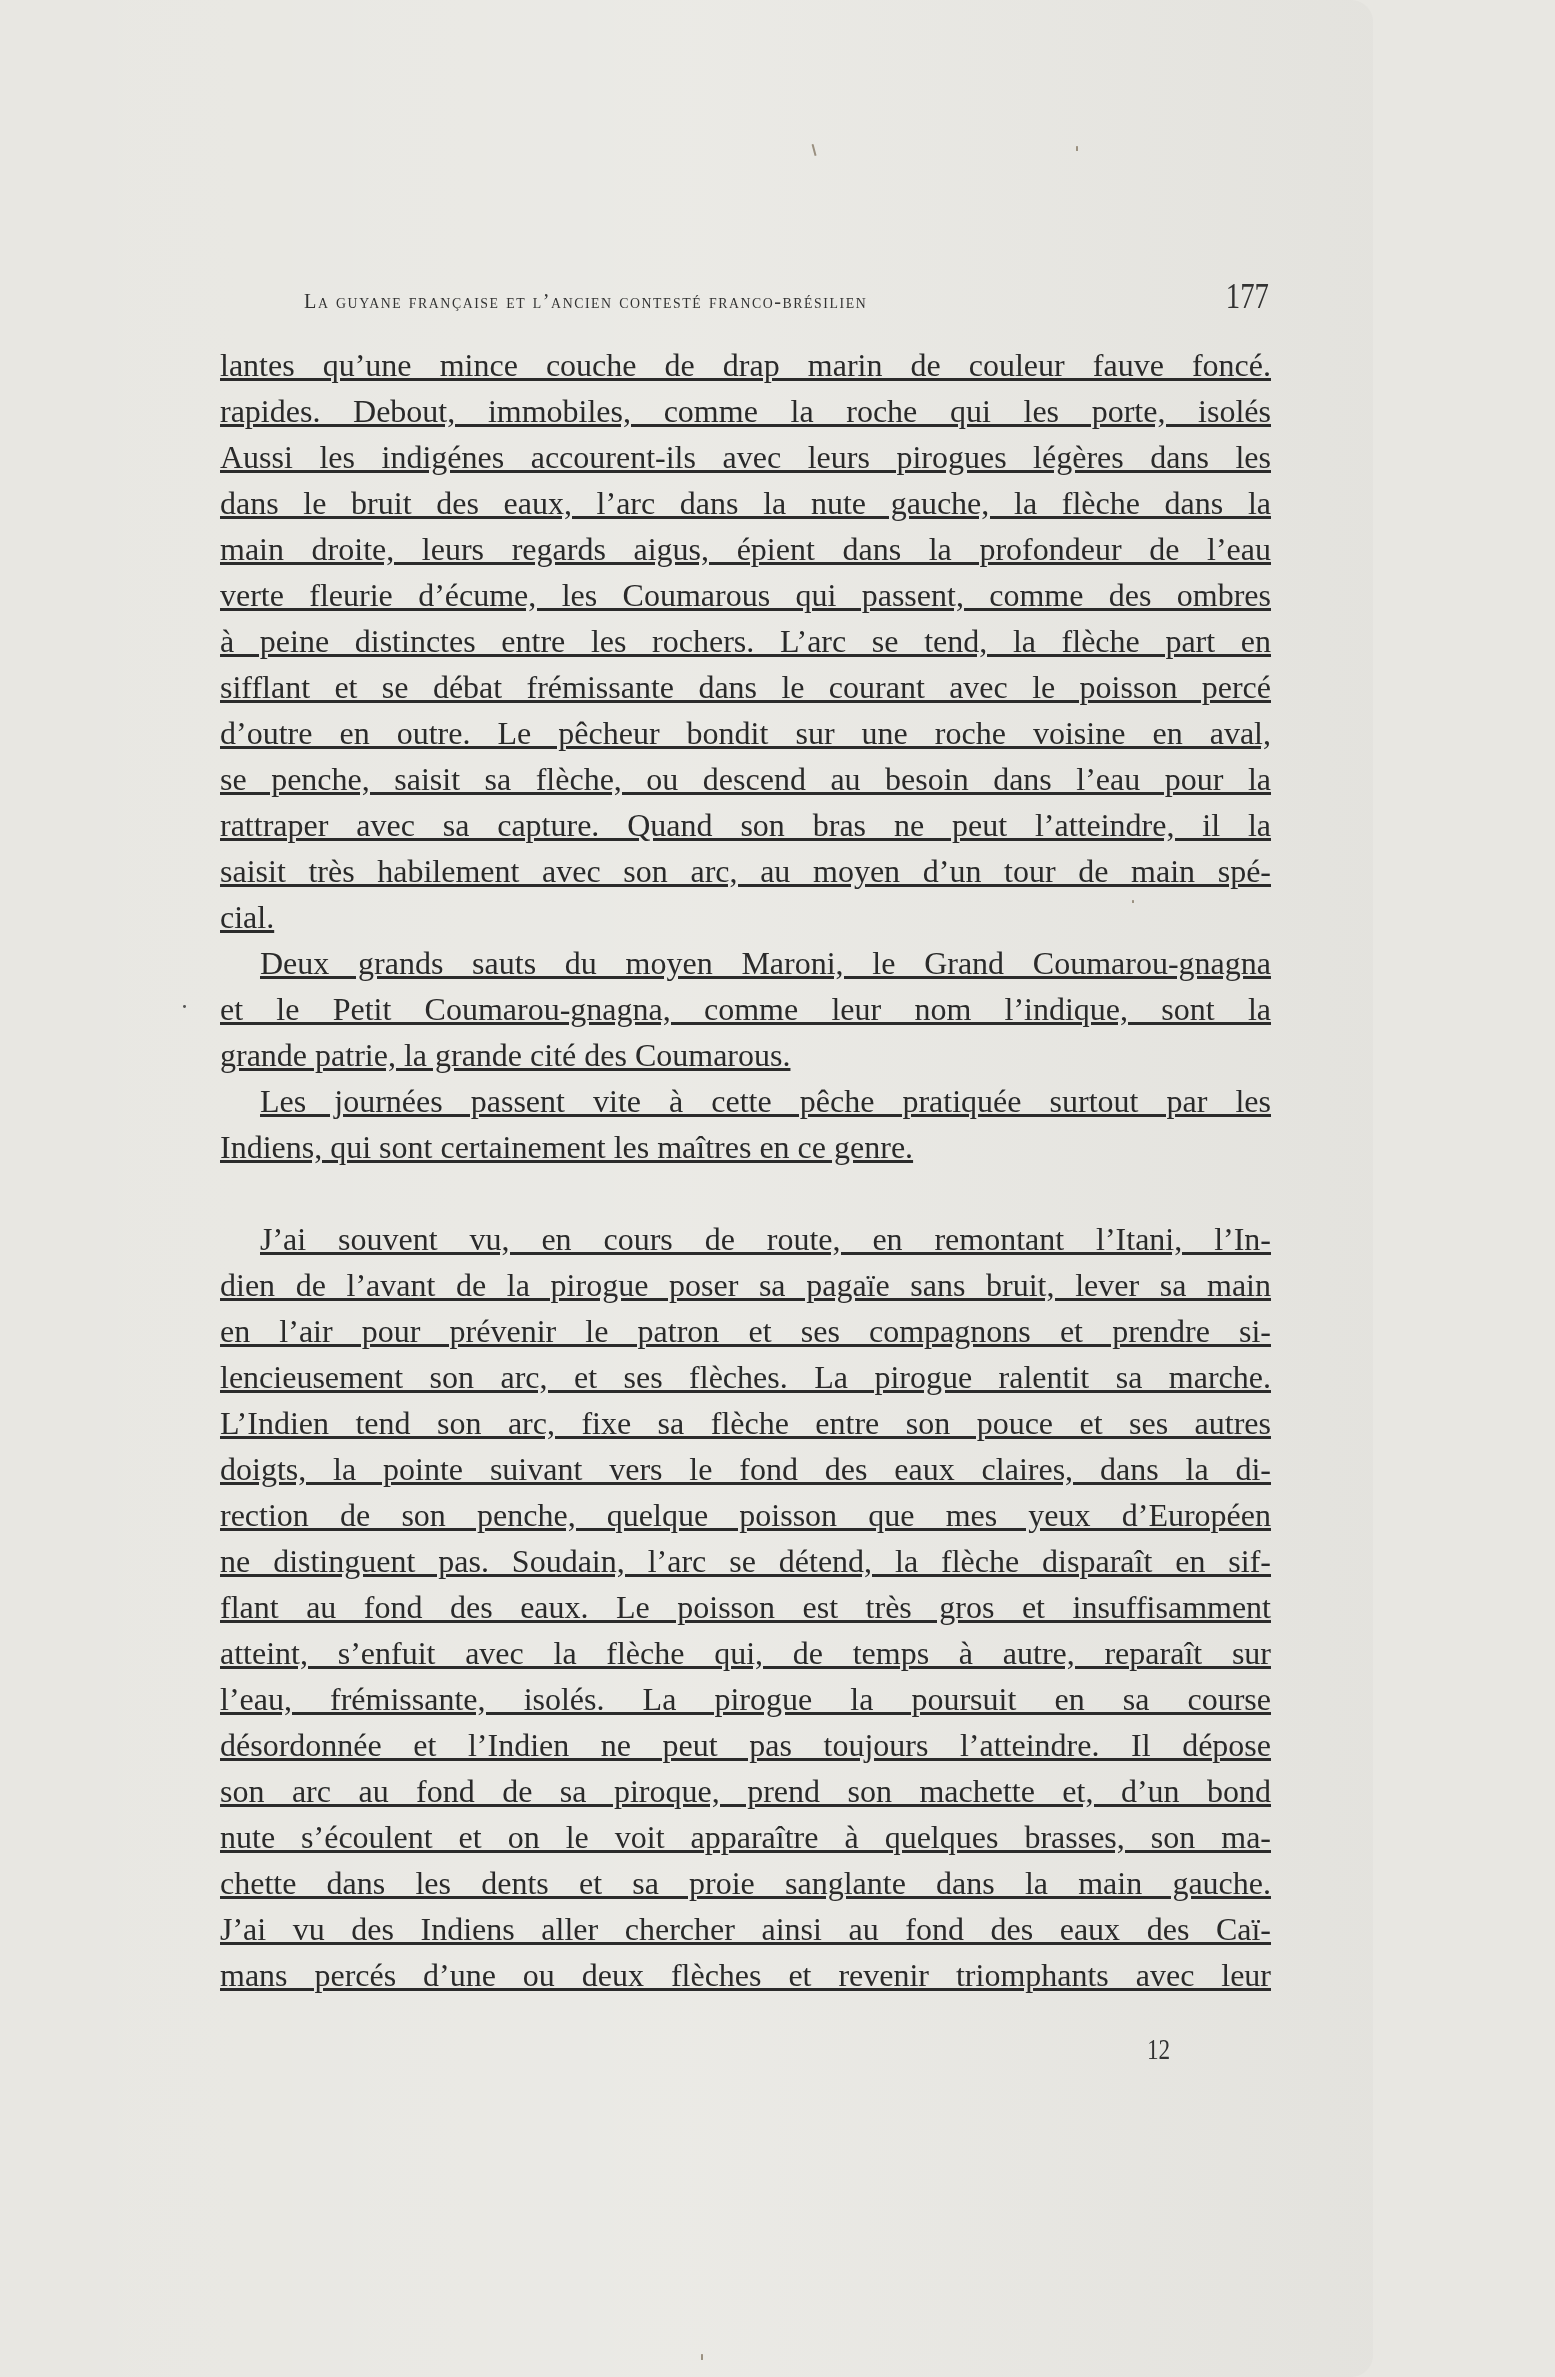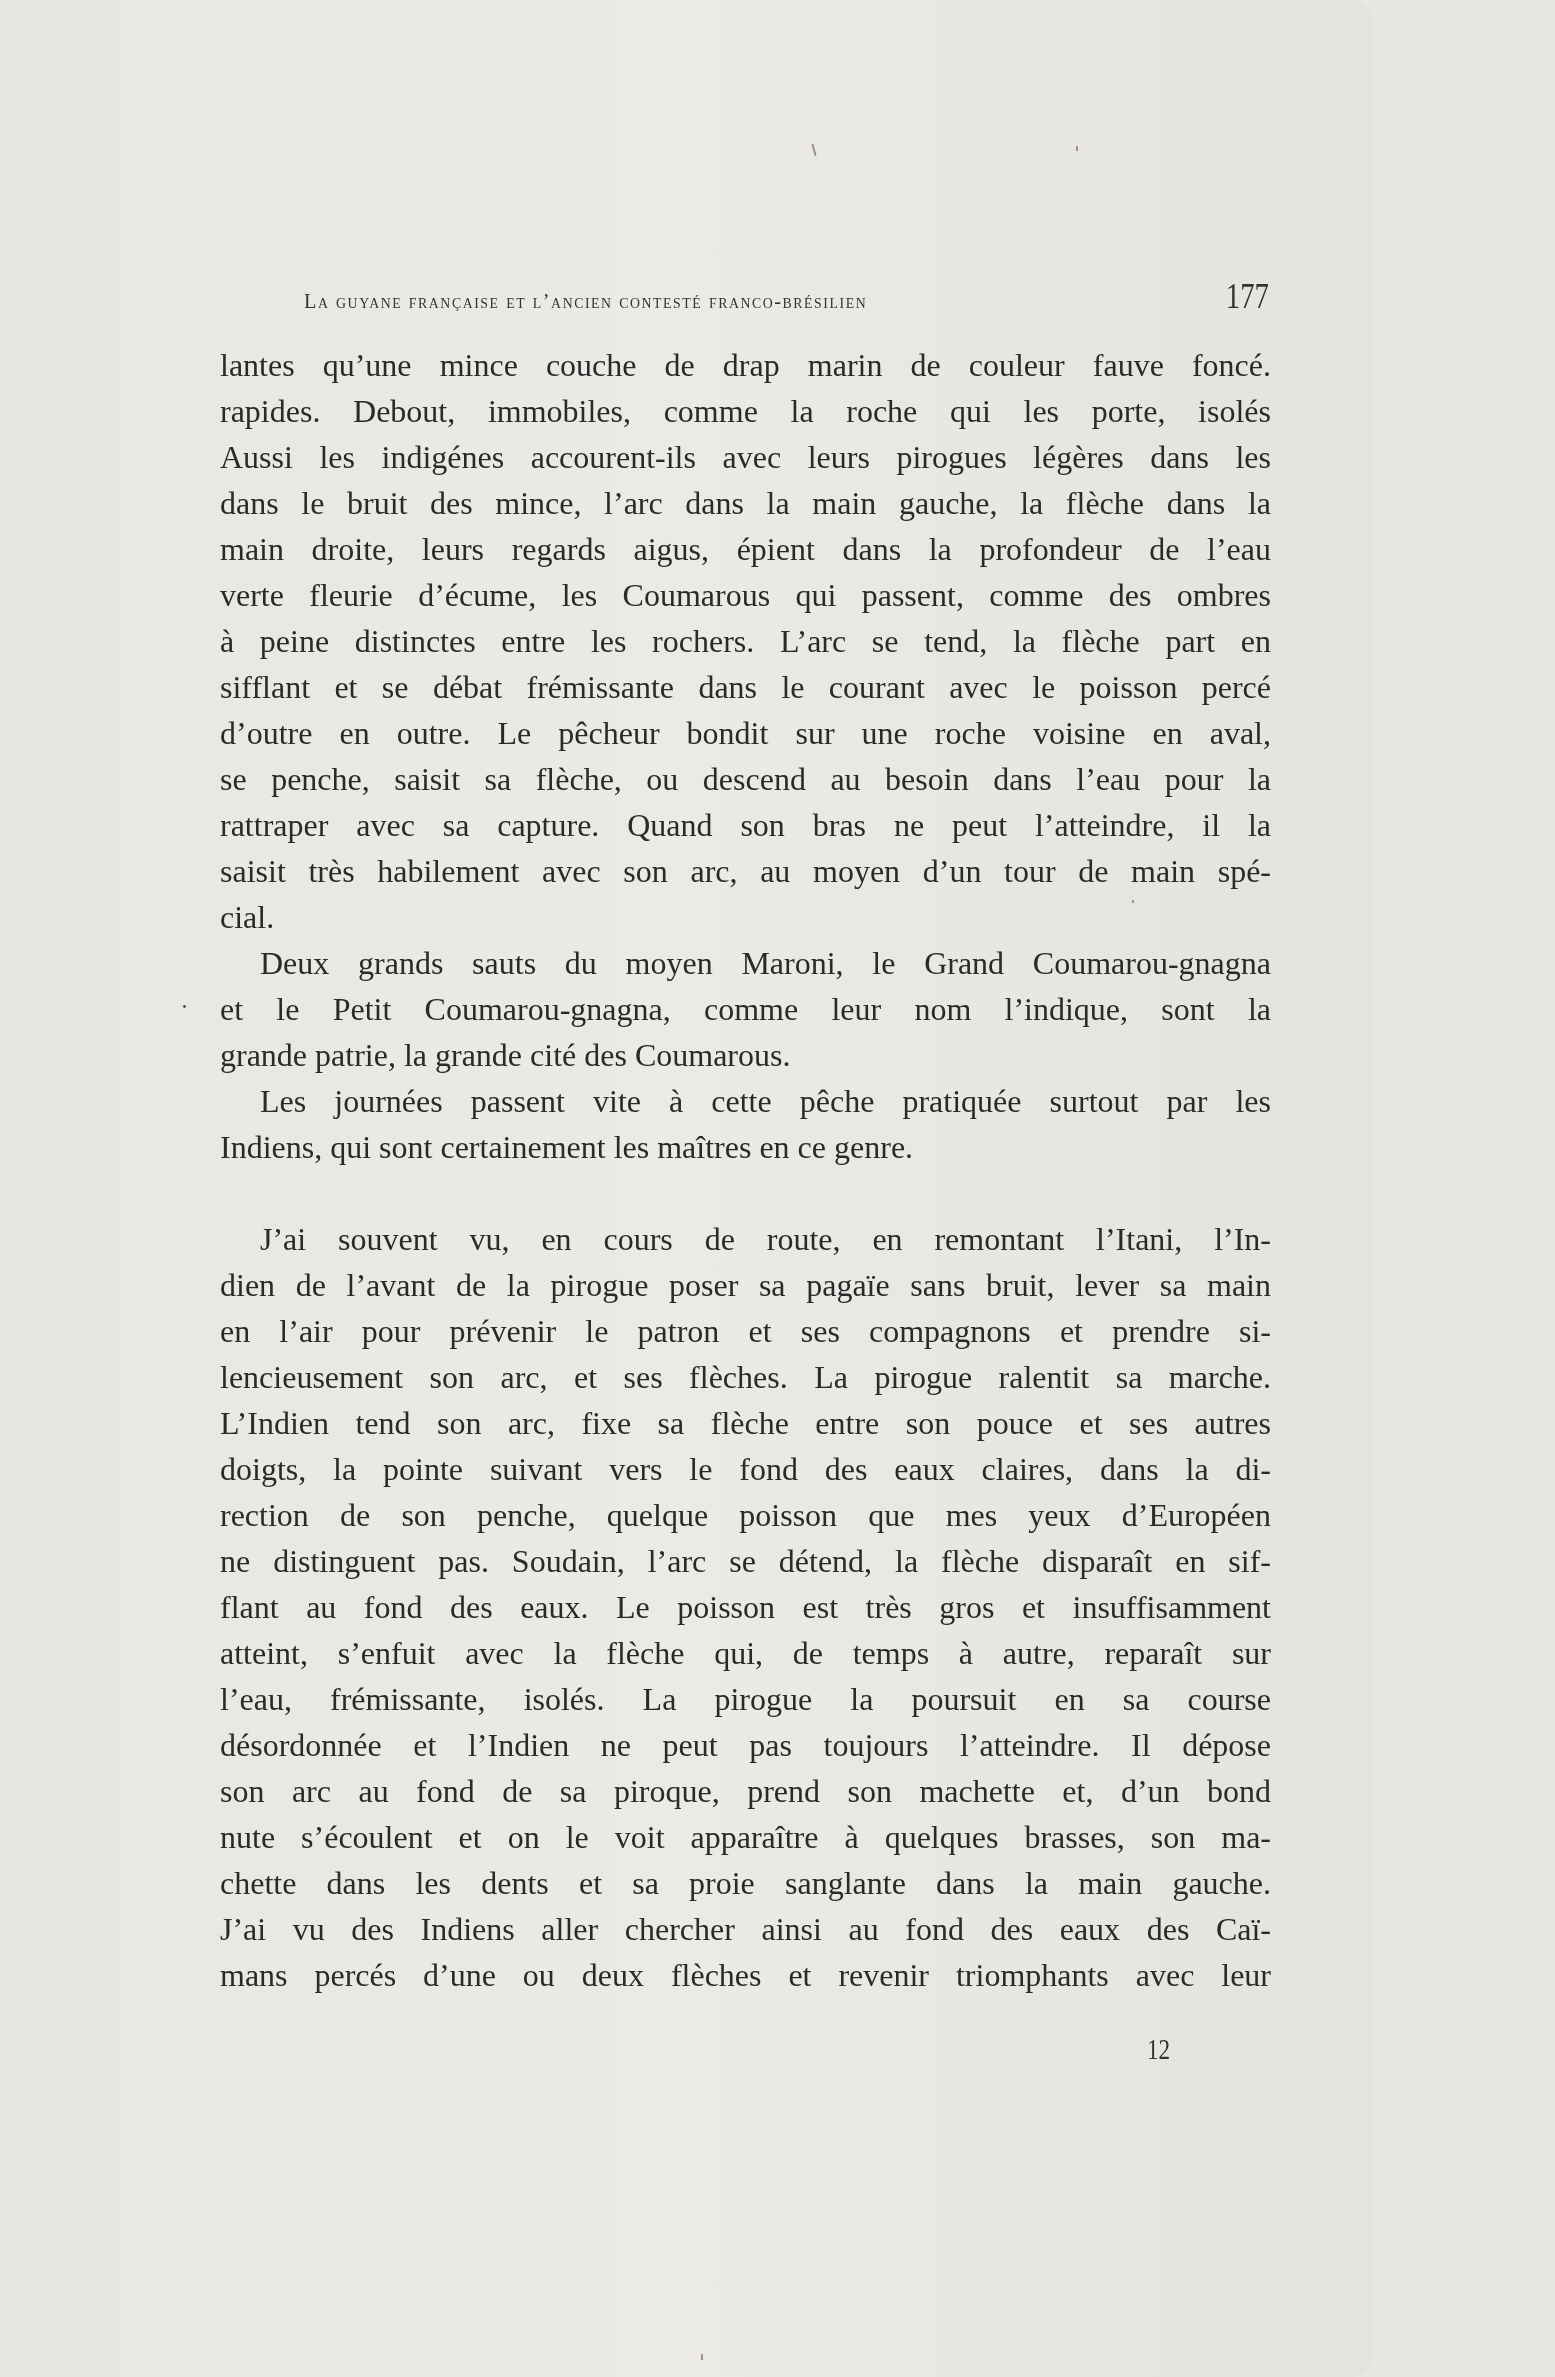--- a/index.html
+++ b/index.html
@@ -50,20 +50,21 @@
     font-size: 36px;
     color: #333;
     transform: scaleX(0.8);
     transform-origin: right center;
   }
   .body-text {
     position: absolute;
     left: 220px;
     top: 342px;
     width: 1051px;
+    text-decoration: underline;
   }
   .line {
     font-size: 32px;
     line-height: 46px;
     height: 46px;
     white-space: nowrap;
     text-align: justify;
     text-align-last: justify;
     color: #2a2a2a;
     letter-spacing: 0px;
@@ -99,21 +100,21 @@
   <div class="running-head">
     <span class="running-title">La Guyane française et l’ancien contesté franco-brésilien</span>
     <span class="page-number">177</span>
   </div>
 
   <div class="body-text" id="body-text">
       <div class="paragraph">
         <div class="line">lantes qu’une mince couche de drap marin de couleur fauve foncé.</div>
         <div class="line">rapides. Debout, immobiles, comme la roche qui les porte, isolés</div>
         <div class="line">Aussi les indigénes accourent-ils avec leurs pirogues légères dans les</div>
-        <div class="line">dans le bruit des mince, l’arc dans la main gauche, la flèche dans la</div>
+        <div class="line">dans le bruit des eaux, l’arc dans la nute gauche, la flèche dans la</div>
         <div class="line">main droite, leurs regards aigus, épient dans la profondeur de l’eau</div>
         <div class="line">verte fleurie d’écume, les Coumarous qui passent, comme des ombres</div>
         <div class="line">à peine distinctes entre les rochers. L’arc se tend, la flèche part en</div>
         <div class="line">sifflant et se débat frémissante dans le courant avec le poisson percé</div>
         <div class="line">d’outre en outre. Le pêcheur bondit sur une roche voisine en aval,</div>
         <div class="line">se penche, saisit sa flèche, ou descend au besoin dans l’eau pour la</div>
         <div class="line">rattraper avec sa capture. Quand son bras ne peut l’atteindre, il la</div>
         <div class="line">saisit très habilement avec son arc, au moyen d’un tour de main spé-</div>
         <div class="line last">cial.</div>
       </div>

